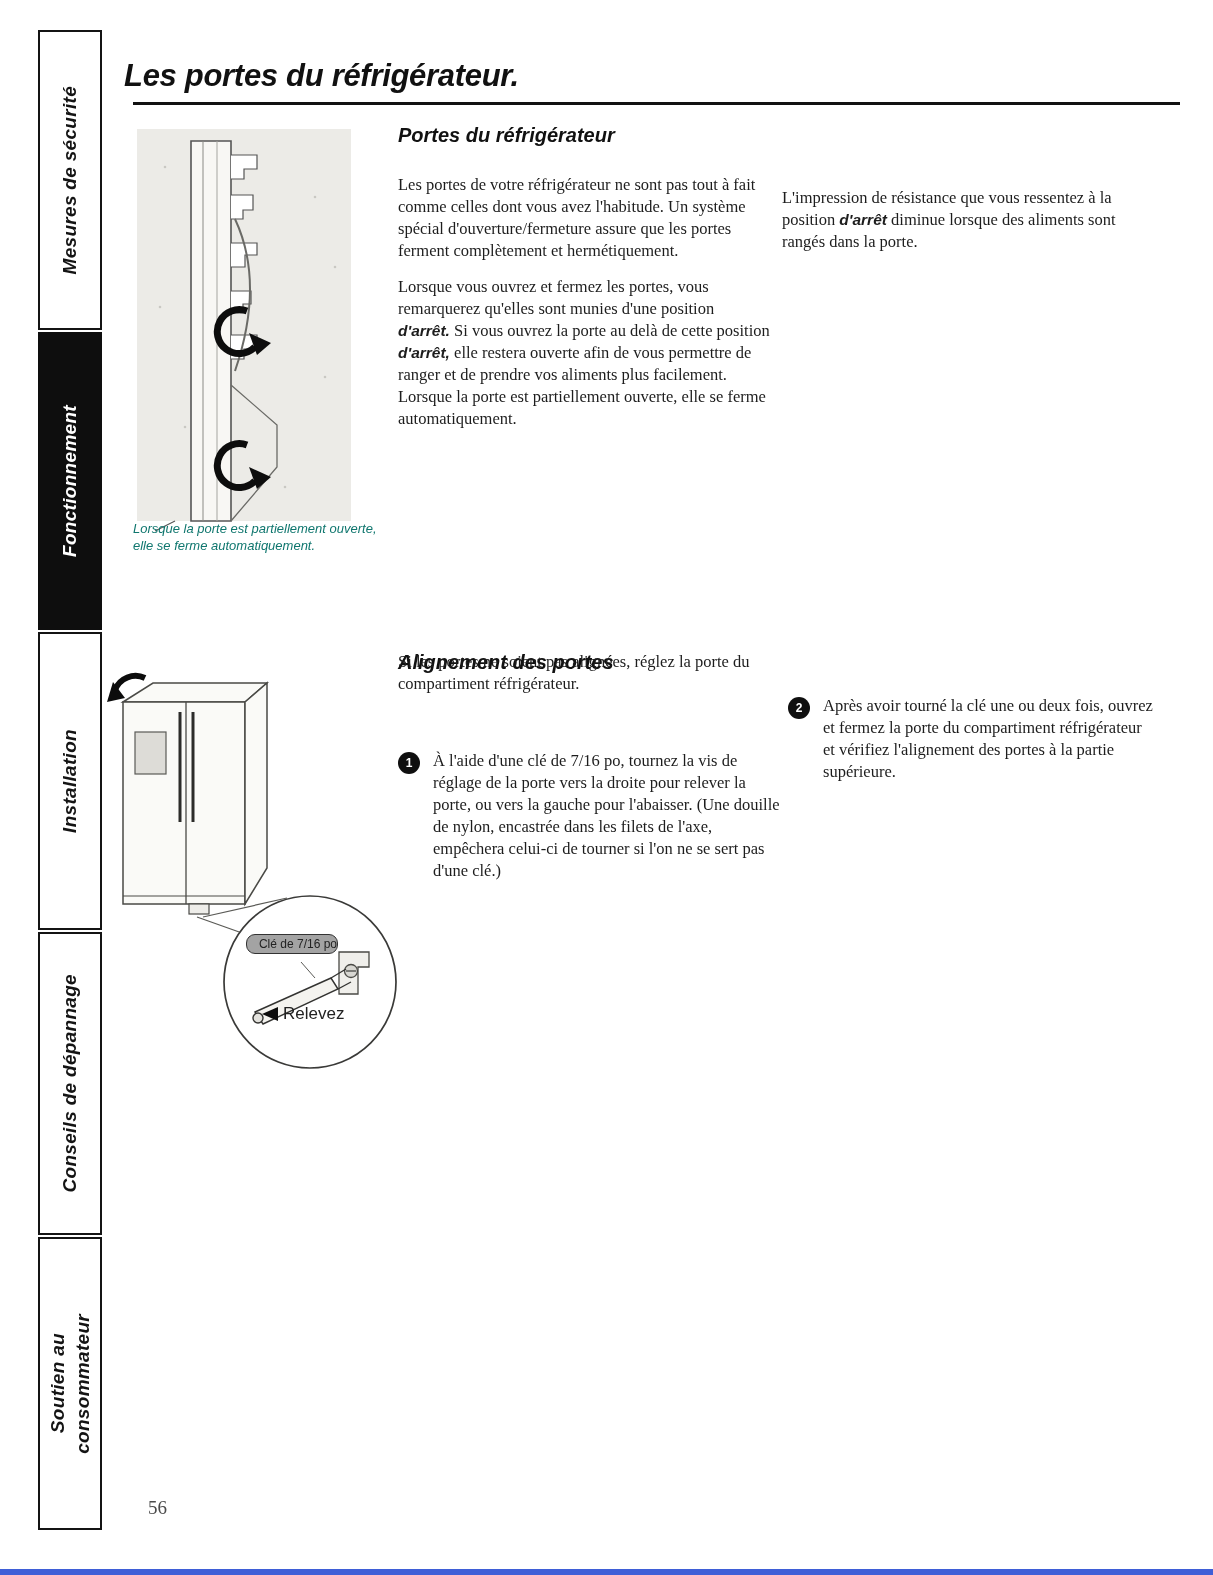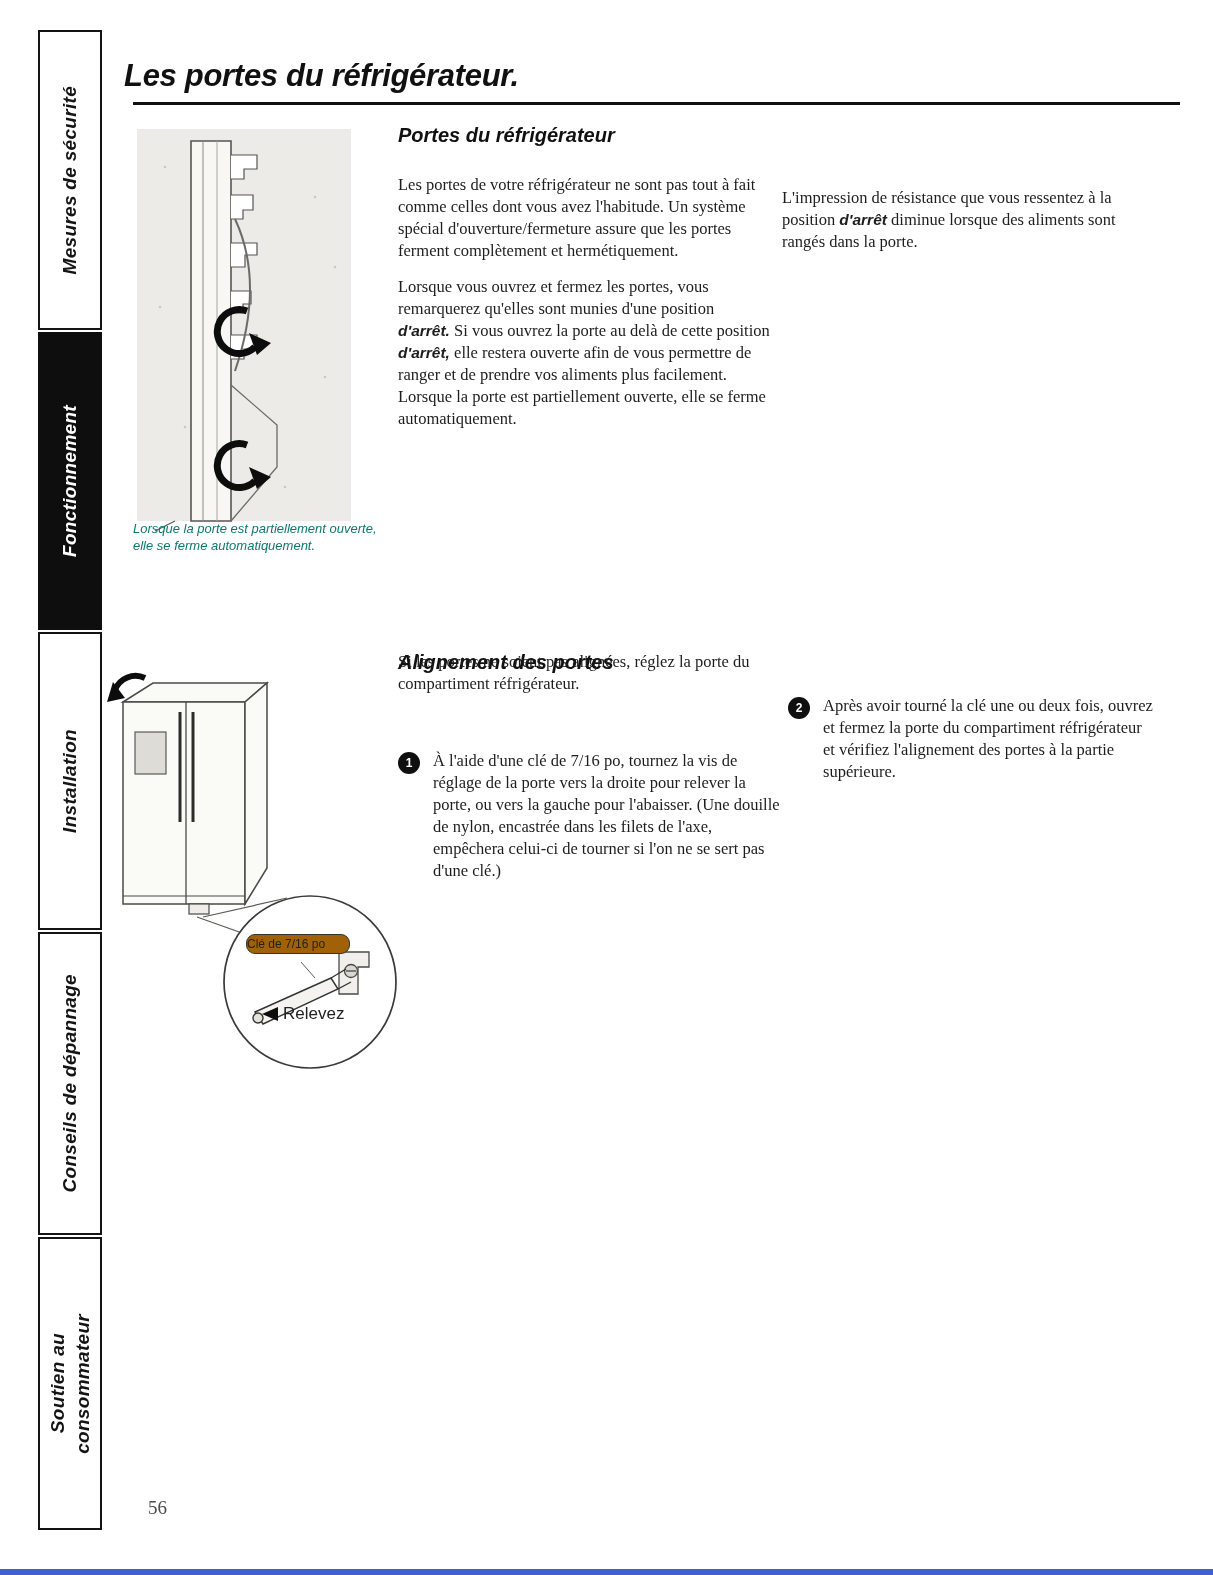--- a/index.html
+++ b/index.html
@@ -65,24 +65,24 @@
     background:#0f0f0f; color:#fff; display:flex; align-items:center; justify-content:center;
     font-family:"Liberation Sans", sans-serif; font-weight:bold; font-size:12px; margin-top:2px;
   }
   .step-text { margin-left:13px; }
 
   
   .door-illo { position:absolute; left:135px; top:127px; width:218px; height:405px; }
   .align-illo { position:absolute; left:105px; top:670px; width:300px; height:410px; }
 
   .wrench-label {
-    position:absolute; left:246px; top:934px; width:104px;
-    border:1.5px solid #333; border-radius:9px; background:#a16207;
+    position:absolute; left:246px; top:934px; width:92px;
+    border:1.5px solid #333; border-radius:9px; background:#a3a3a3;
     font-family:"Liberation Sans", sans-serif; font-size:12px; color:#222;
-    text-align:left; padding:2px 0; z-index:3;
+    text-align:right; padding:2px 0; z-index:3;
   }
   .relevez { position:absolute; left:262px; top:1004px; display:flex; align-items:center; z-index:3; }
   .relevez .arrow-left {
     width:0; height:0; border-top:7px solid transparent; border-bottom:7px solid transparent;
     border-right:16px solid #0c0c0c; margin-right:5px;
   }
   .relevez .lbl { font-family:"Liberation Sans", sans-serif; font-size:17px; color:#222; }
 
   .page-number { position:absolute; left:148px; top:1497px; font-size:19px; color:#4b4b4b; }
 

